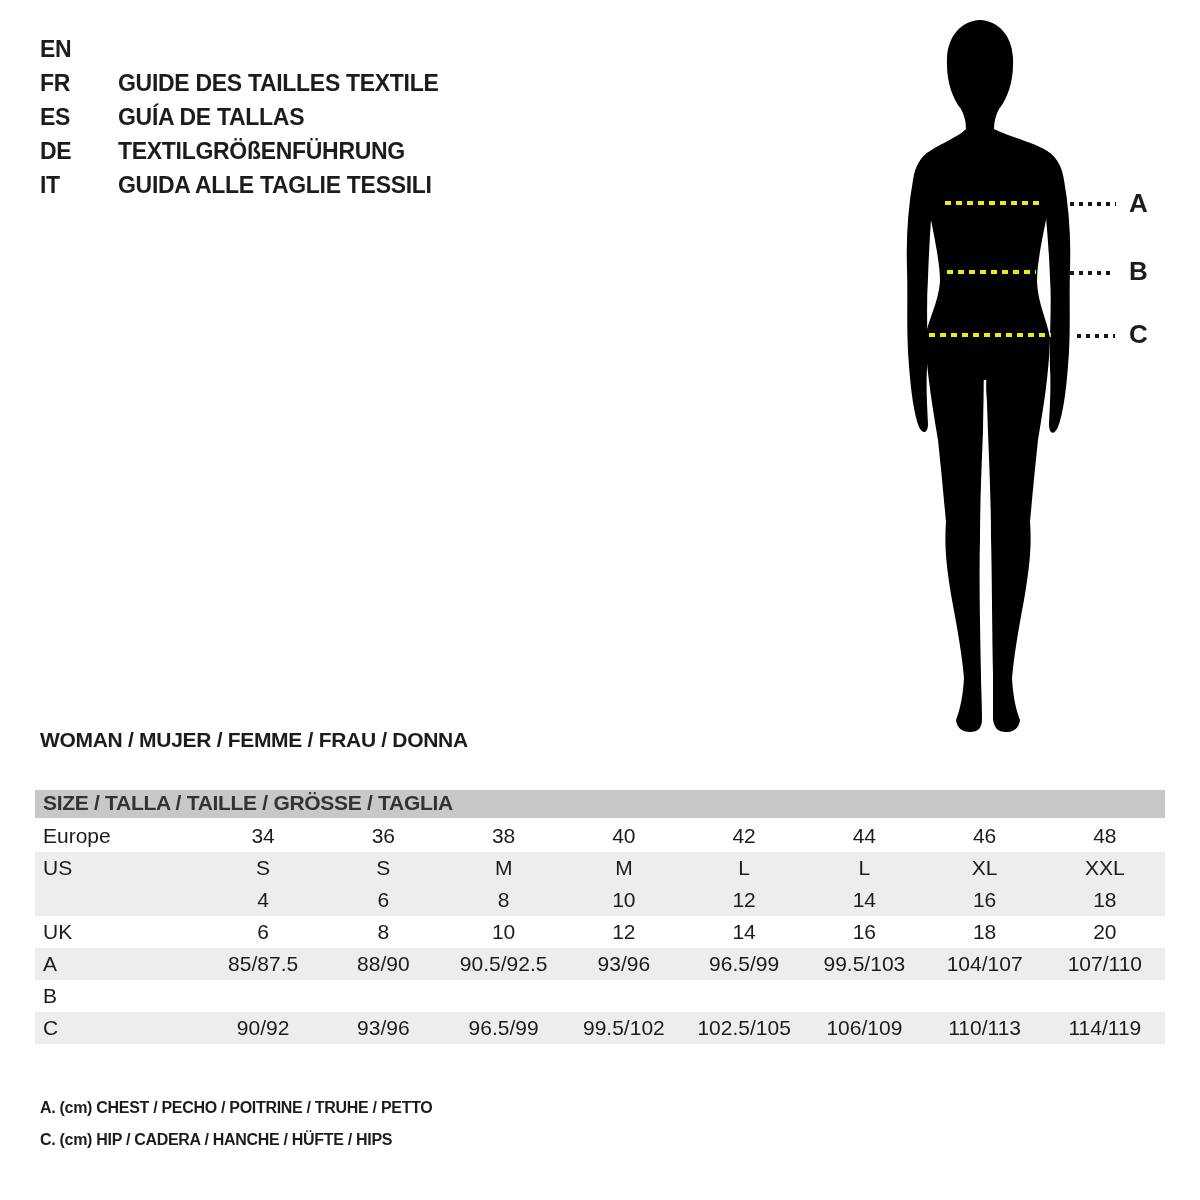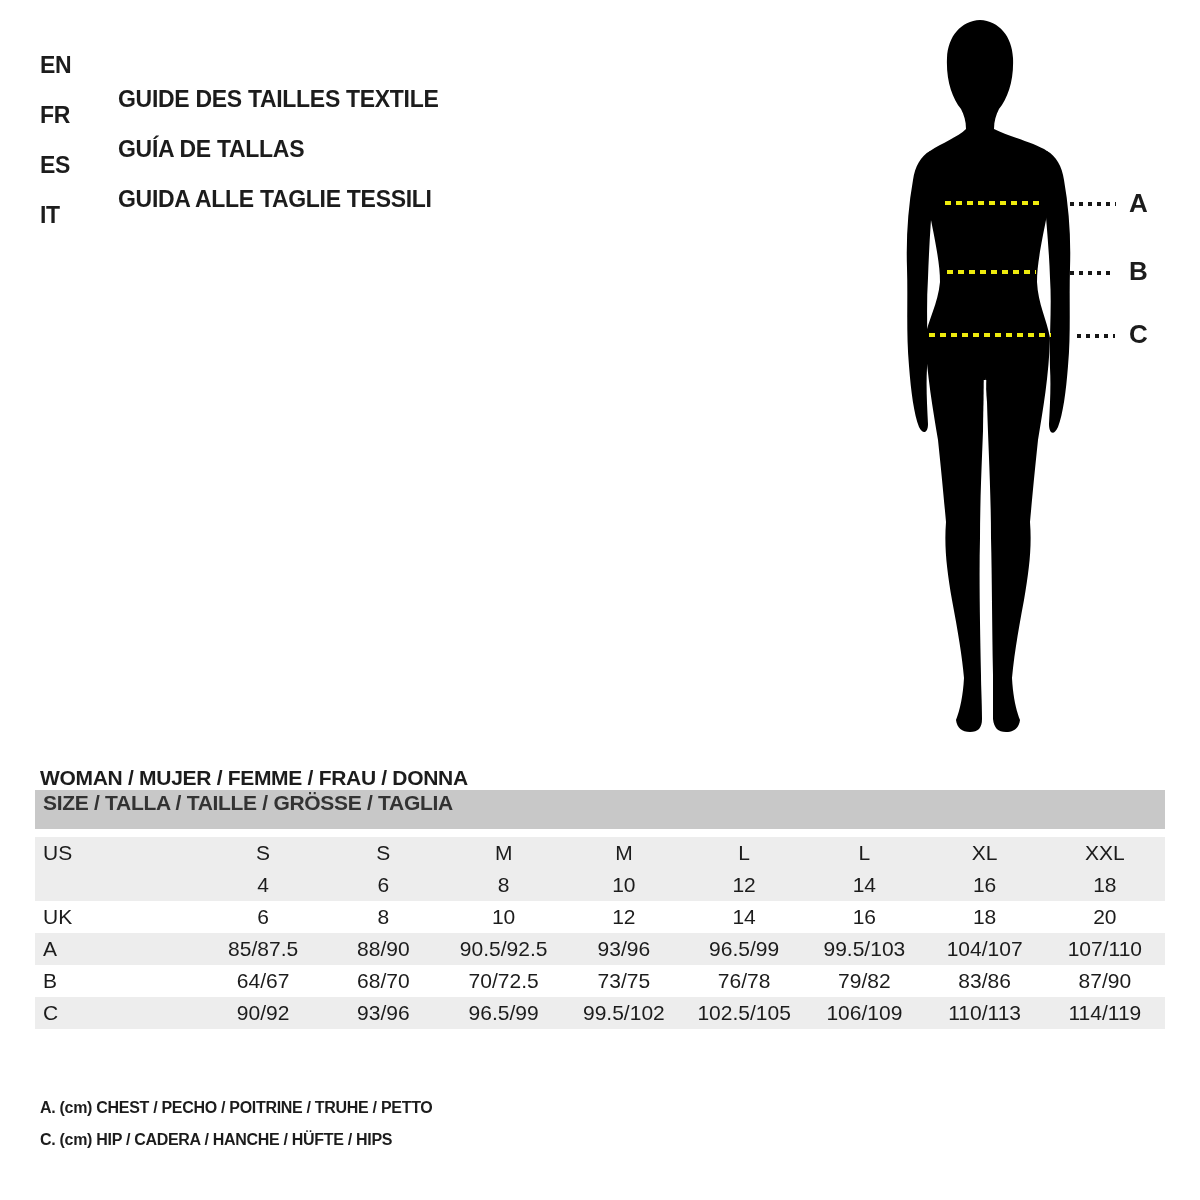--- a/index.html
+++ b/index.html
@@ -5,41 +5,41 @@
   html,body{margin:0;padding:0;}
   body{
     width:1200px;height:1200px;position:relative;overflow:hidden;
     background:#ffffff;color:var(--text,#1c1c1c);
     font-family:"Liberation Sans", sans-serif;
     -webkit-font-smoothing:antialiased;
   }
   
   .lang-block{position:absolute;left:40px;top:32px;font-weight:bold;font-size:23px;line-height:34px;letter-spacing:-0.3px;}
   .lang-row{display:flex;}
-  .lang-code{width:78px;margin-top:16px;}
+  .lang-code{width:78px;}
   
   .figure-svg{position:absolute;left:900px;top:20px;width:190px;height:715px;}
   .yline{position:absolute;height:4px;background:repeating-linear-gradient(90deg,var(--dash-yellow,#eeeb0d) 0 6px,transparent 6px 11px);}
   .bdots{position:absolute;height:4px;background:repeating-linear-gradient(90deg,var(--leader-black,#161616) 0 4px,transparent 4px 9px);}
   .mlabel{position:absolute;font-weight:bold;font-size:26px;line-height:26px;}
   #lineA{left:945px;top:201px;width:98px;}
   #dotsA{left:1070px;top:202px;width:46px;}
   #labA{left:1129px;top:190px;}
   #lineB{left:947px;top:270px;width:89px;}
   #dotsB{left:1070px;top:271px;width:44px;}
   #labB{left:1129px;top:258px;}
   #lineC{left:929px;top:333px;width:122px;}
   #dotsC{left:1077px;top:334px;width:38px;}
   #labC{left:1129px;top:321px;}
   
-  .gender-title{position:absolute;left:40px;top:766px;font-weight:bold;font-size:21px;letter-spacing:-0.3px;}
+  .gender-title{position:absolute;left:40px;top:728px;font-weight:bold;font-size:21px;letter-spacing:-0.3px;}
   
   .size-table{position:absolute;left:35px;top:790px;width:1130px;font-size:21px;}
-  .thead{height:39px;line-height:26px;background:var(--table-header-bg,#c8c8c8);
-         font-weight:bold;color:#333;padding-left:8px;letter-spacing:-0.3px;margin-bottom:8px;}
+  .thead{height:28px;line-height:26px;background:var(--table-header-bg,#c8c8c8);
+         font-weight:bold;color:#333;padding-left:8px;letter-spacing:-0.3px;margin-bottom:2px;}
   .trow{display:flex;height:32px;line-height:32px;}
   .trow.shade{background:var(--row-shade-bg,#ededed);}
   .tlabel{width:160px;padding-left:8px;flex:none;}
   .row-cells{display:flex;flex:1;}
   .tcell{flex:1;text-align:center;}
   
   .legend{position:absolute;left:40px;top:1092px;font-weight:bold;font-size:16px;line-height:32px;letter-spacing:-0.3px;}
 </style>
 </head>
 <body style="--dash-yellow: #eeeb0d; --leader-black: #161616; --table-header-bg: #c8c8c8; --row-shade-bg: #ededed; --text: #1c1c1c; --silhouette: #000000;">
@@ -52,20 +52,24 @@
   <div class="lang-row">
     <span class="lang-code">FR</span>
     <span class="lang-title">GUIDE DES TAILLES TEXTILE</span>
   </div>
 
   <div class="lang-row">
     <span class="lang-code">ES</span>
     <span class="lang-title">GUÍA DE TALLAS</span>
   </div>
 
+  <div class="lang-row">
+    <span class="lang-code">DE</span>
+    <span class="lang-title">TEXTILGRÖßENFÜHRUNG</span>
+  </div>
 
   <div class="lang-row">
     <span class="lang-code">IT</span>
     <span class="lang-title">GUIDA ALLE TAGLIE TESSILI</span>
   </div>
 </div>
 
 <svg class="figure-svg" viewBox="0 0 190 715" aria-hidden="true">
   <g style="fill:var(--silhouette,#000000)">
     <path d="M80,0 C61,1 48,16 47,38 C46,60 52,78 61,89 C64,95 66,101 66,109
@@ -105,20 +109,33 @@
 
 <div class="yline" id="lineC"></div>
 <div class="bdots" id="dotsC"></div>
 <div class="mlabel" id="labC">C</div>
 
 <div class="gender-title">WOMAN / MUJER / FEMME / FRAU / DONNA</div>
 
 <div class="size-table">
   <div class="thead">SIZE / TALLA / TAILLE / GRÖSSE / TAGLIA</div>
   <div>
+  <div class="trow">
+    <div class="tlabel">Europe</div>
+    <div class="row-cells">
+          <div class="tcell">34</div>
+          <div class="tcell">36</div>
+          <div class="tcell">38</div>
+          <div class="tcell">40</div>
+          <div class="tcell">42</div>
+          <div class="tcell">44</div>
+          <div class="tcell">46</div>
+          <div class="tcell">48</div>
+        </div>
+  </div>
 
   <div class="trow shade">
     <div class="tlabel">US</div>
     <div class="row-cells">
           <div class="tcell">S</div>
           <div class="tcell">S</div>
           <div class="tcell">M</div>
           <div class="tcell">M</div>
           <div class="tcell">L</div>
           <div class="tcell">L</div>
@@ -164,30 +181,20 @@
           <div class="tcell">93/96</div>
           <div class="tcell">96.5/99</div>
           <div class="tcell">99.5/103</div>
           <div class="tcell">104/107</div>
           <div class="tcell">107/110</div>
         </div>
   </div>
 
   <div class="trow">
     <div class="tlabel">B</div>
-    <div class="row-cells">
-          <div class="tcell">64/67</div>
-          <div class="tcell">68/70</div>
-          <div class="tcell">70/72.5</div>
-          <div class="tcell">73/75</div>
-          <div class="tcell">76/78</div>
-          <div class="tcell">79/82</div>
-          <div class="tcell">83/86</div>
-          <div class="tcell">87/90</div>
-        </div>
   </div>
 
   <div class="trow shade">
     <div class="tlabel">C</div>
     <div class="row-cells">
           <div class="tcell">90/92</div>
           <div class="tcell">93/96</div>
           <div class="tcell">96.5/99</div>
           <div class="tcell">99.5/102</div>
           <div class="tcell">102.5/105</div>

